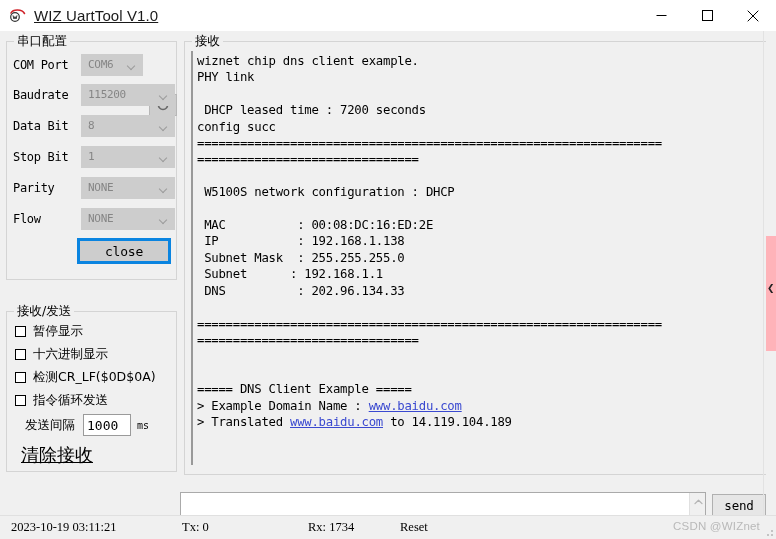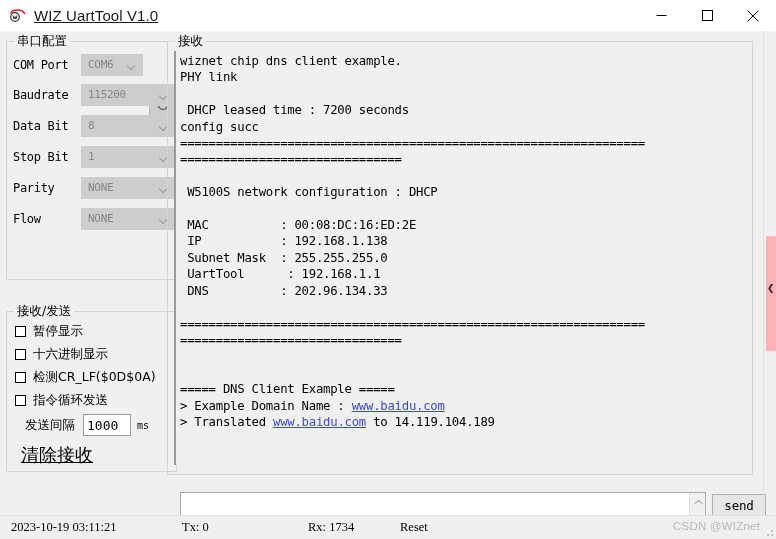--- a/index.html
+++ b/index.html
@@ -210,21 +210,21 @@
     left: 14px;
     font-size: 18px;
     font-family: "DejaVu Sans", sans-serif;
     color: #000;
     text-decoration: underline;
     white-space: nowrap;
   }
 
   
   #receive-group {
-    left: 167px; top: 10px;
+    left: 184px; top: 10px;
     width: 584px; height: 432px;
   }
   .recv-area {
     position: absolute;
     left: 6px; top: 9px;
     width: 570px;
     height: 414px;
     background: #f0f0f0;
     border-left: 2px solid #999;
     box-sizing: border-box;
@@ -435,20 +435,21 @@
     </div>
 
     <div class="field-row" style="top:165px;">
       <span class="field-label">Flow</span>
       <div class="combo" style="width:94px;">
         <span class="cval">NONE</span>
         <span class="carrow"></span>
       </div>
     </div>
 
+    <div class="close-btn" style="left:70px; top:196px; width:94px; height:26px;">close</div>
   </div>
 
   <div class="groupbox" id="recv-send">
     <div class="group-title">接收/发送</div>
 
     <div class="cb-row" style="top:10px;">
       <span class="checkbox"></span>
       <span class="cb-label">暂停显示</span>
     </div>
     <div class="cb-row" style="top:33px;">
@@ -482,21 +483,21 @@
         <div class="recv-line"> DHCP leased time : 7200 seconds</div>
         <div class="recv-line">config succ</div>
         <div class="recv-line">=================================================================</div>
         <div class="recv-line">===============================</div>
         <div class="recv-line">&nbsp;</div>
         <div class="recv-line"> W5100S network configuration : DHCP</div>
         <div class="recv-line">&nbsp;</div>
         <div class="recv-line"> MAC          : 00:08:DC:16:ED:2E</div>
         <div class="recv-line"> IP           : 192.168.1.138</div>
         <div class="recv-line"> Subnet Mask  : 255.255.255.0</div>
-        <div class="recv-line"> UartTool      : 192.168.1.1</div>
+        <div class="recv-line"> Subnet      : 192.168.1.1</div>
         <div class="recv-line"> DNS          : 202.96.134.33</div>
         <div class="recv-line">&nbsp;</div>
         <div class="recv-line">=================================================================</div>
         <div class="recv-line">===============================</div>
         <div class="recv-line">&nbsp;</div>
         <div class="recv-line">&nbsp;</div>
         <div class="recv-line">===== DNS Client Example =====</div>
         <div class="recv-line"><span>&gt; Example Domain Name : </span><span class="link">www.baidu.com</span></div>
         <div class="recv-line"><span>&gt; Translated </span><span class="link">www.baidu.com</span><span> to 14.119.104.189</span></div>
       </div>

